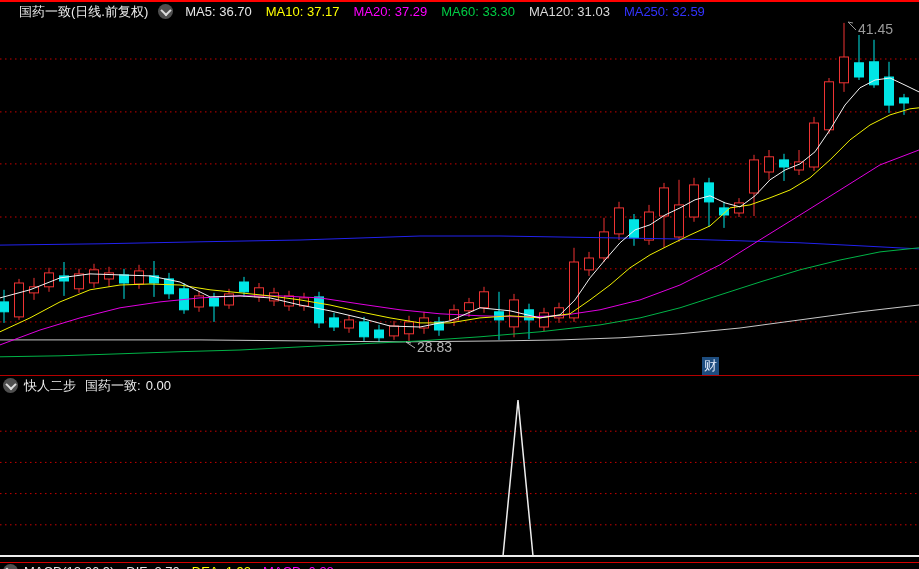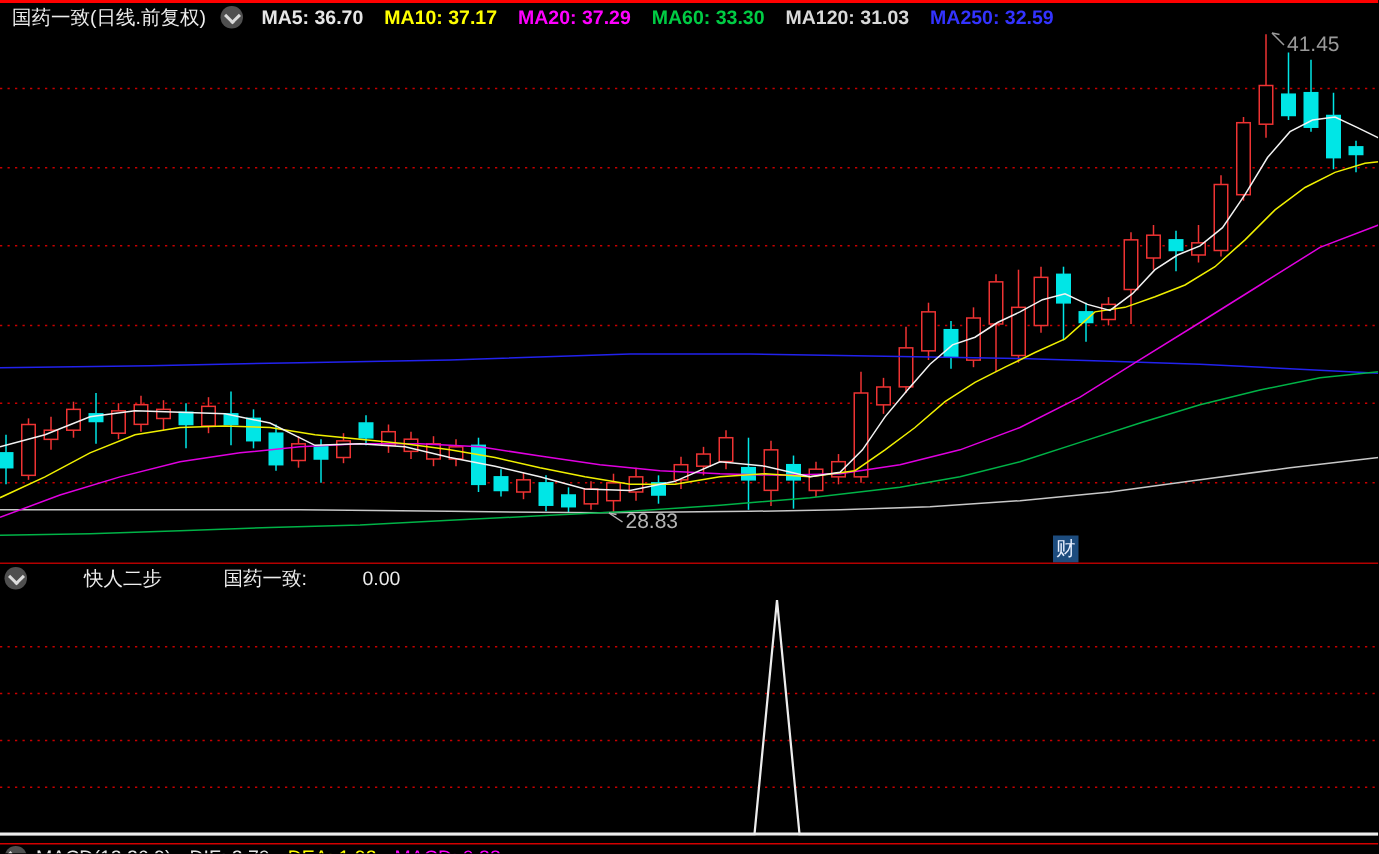--- a/index.html
+++ b/index.html
@@ -7,21 +7,21 @@
        font-family:"Liberation Sans","DejaVu Sans",sans-serif;-webkit-font-smoothing:none;}
   .hdr{position:absolute;display:flex;align-items:center;white-space:nowrap;font-size:13px;line-height:15px;}
   .icon-circle{width:15px;height:15px;border-radius:50%;background:#4f4f4f;display:inline-flex;
                align-items:center;justify-content:center;flex:0 0 auto;}
   .chev{width:6px;height:6px;border-right:2px solid #dcdcdc;border-bottom:2px solid #dcdcdc;
         transform:rotate(45deg) translate(-1px,-1px);}
   .sep{position:absolute;left:0;width:919px;}
   #watermark{position:absolute;left:702px;top:357px;width:17px;height:18px;background:#1d4c7e;
              color:#e8f0ff;font-size:13px;line-height:18px;text-align:center;}
   svg{position:absolute;left:0;top:0;}
-  .ma-item{margin-right:14px;font-weight:bold;}
+  .ma-item{margin-right:14px;}
   #main-header .title{color:#ededed;margin-right:10px;}
   #main-header .icon-circle{margin-right:12px;}
   #p2-header .icon-circle{margin-right:6px;}
   #p2-header span{color:#ededed;}
   #bottom-bar .icon-circle{margin-right:6px;}
   #bottom-bar span{margin-right:12px;}
 </style>
 </head>
 <body>
 
@@ -171,33 +171,33 @@
       <line x1="406" y1="342" x2="411" y2="343" stroke="#b5b5b5" stroke-width="1"></line>
       <text x="417" y="352" fill="#b5b5b5" font-size="14px" font-family="&quot;Liberation Sans&quot;,&quot;DejaVu Sans&quot;,sans-serif">28.83</text>
       <line x1="0" x2="919" y1="524.8" y2="524.8" stroke="#c80000" stroke-width="1" stroke-dasharray="1.5 3.5"></line>
       <line x1="0" x2="919" y1="493.6" y2="493.6" stroke="#c80000" stroke-width="1" stroke-dasharray="1.5 3.5"></line>
       <line x1="0" x2="919" y1="462.4" y2="462.4" stroke="#c80000" stroke-width="1" stroke-dasharray="1.5 3.5"></line>
       <line x1="0" x2="919" y1="431.2" y2="431.2" stroke="#c80000" stroke-width="1" stroke-dasharray="1.5 3.5"></line>
       <line x1="0" x2="919" y1="556" y2="556" stroke="#ededed" stroke-width="2"></line>
       <polyline points="0,556.0 503,556.0 518,400.0 533,556.0 919,556.0" fill="none" stroke="#ededed" stroke-width="1.5"></polyline>
     </svg>
 
-  <div id="main-header" class="hdr" style="left:8px;top:4px;">
+  <div id="main-header" class="hdr" style="left:19px;top:4px;">
     <span class="title">国药一致(日线.前复权)</span>
     <span class="icon-circle">
         <span class="chev"></span>
       </span>
     <span id="ma-legend"><span class="ma-item" style="color: rgb(230, 230, 230);">MA5: 36.70</span><span class="ma-item" style="color: rgb(255, 255, 0);">MA10: 37.17</span><span class="ma-item" style="color: rgb(255, 0, 255);">MA20: 37.29</span><span class="ma-item" style="color: rgb(0, 204, 68);">MA60: 33.30</span><span class="ma-item" style="color: rgb(217, 217, 217);">MA120: 31.03</span><span class="ma-item" style="color: rgb(51, 51, 255);">MA250: 32.59</span></span>
   </div>
 
   <div id="watermark">财</div>
 
   <div class="sep" style="top:375px;height:1px;background:#b40000;"></div>
 
-  <div id="p2-header" class="hdr" style="left:3px;top:378px;gap:32px;">
+  <div id="p2-header" class="hdr" style="left:3px;top:378px;">
     <span class="icon-circle">
         <span class="chev"></span>
       </span>
     <span style="margin-right:9px;">快人二步</span>
     <span style="margin-right:5px;">国药一致:</span>
     <span>0.00</span>
   </div>
 
   <div class="sep" style="top:562px;height:1px;background:#d40000;"></div>
 

